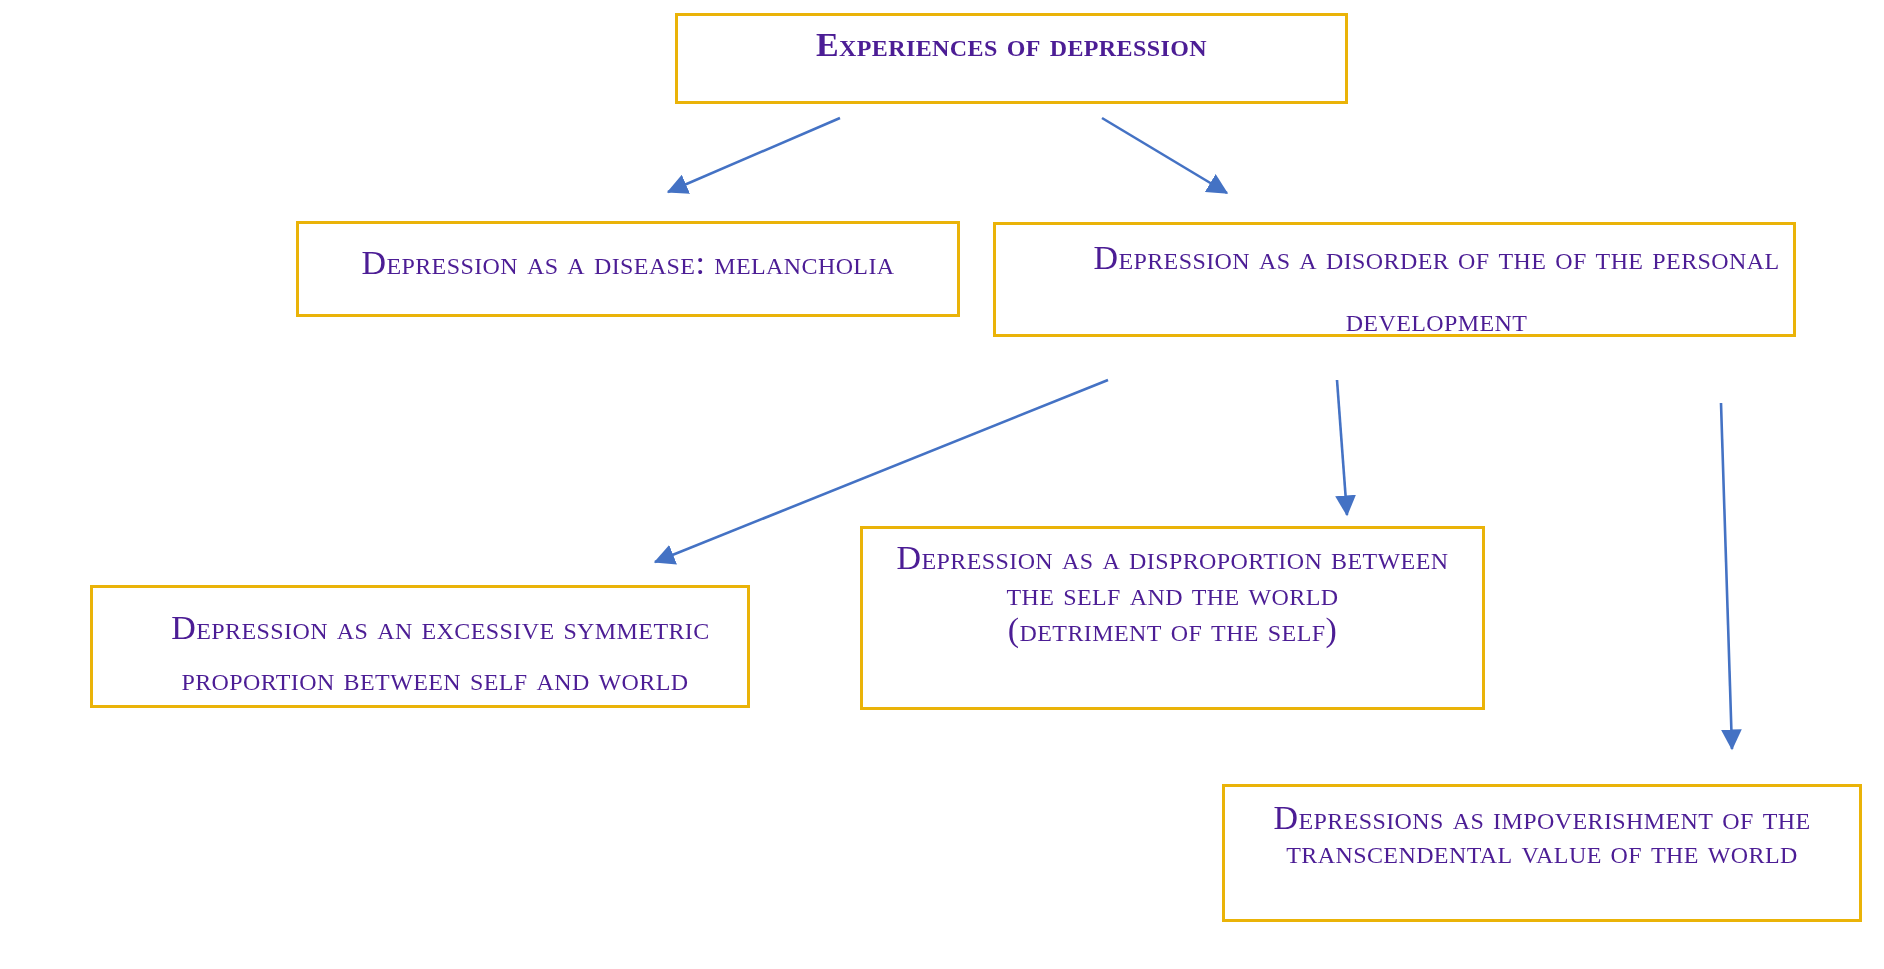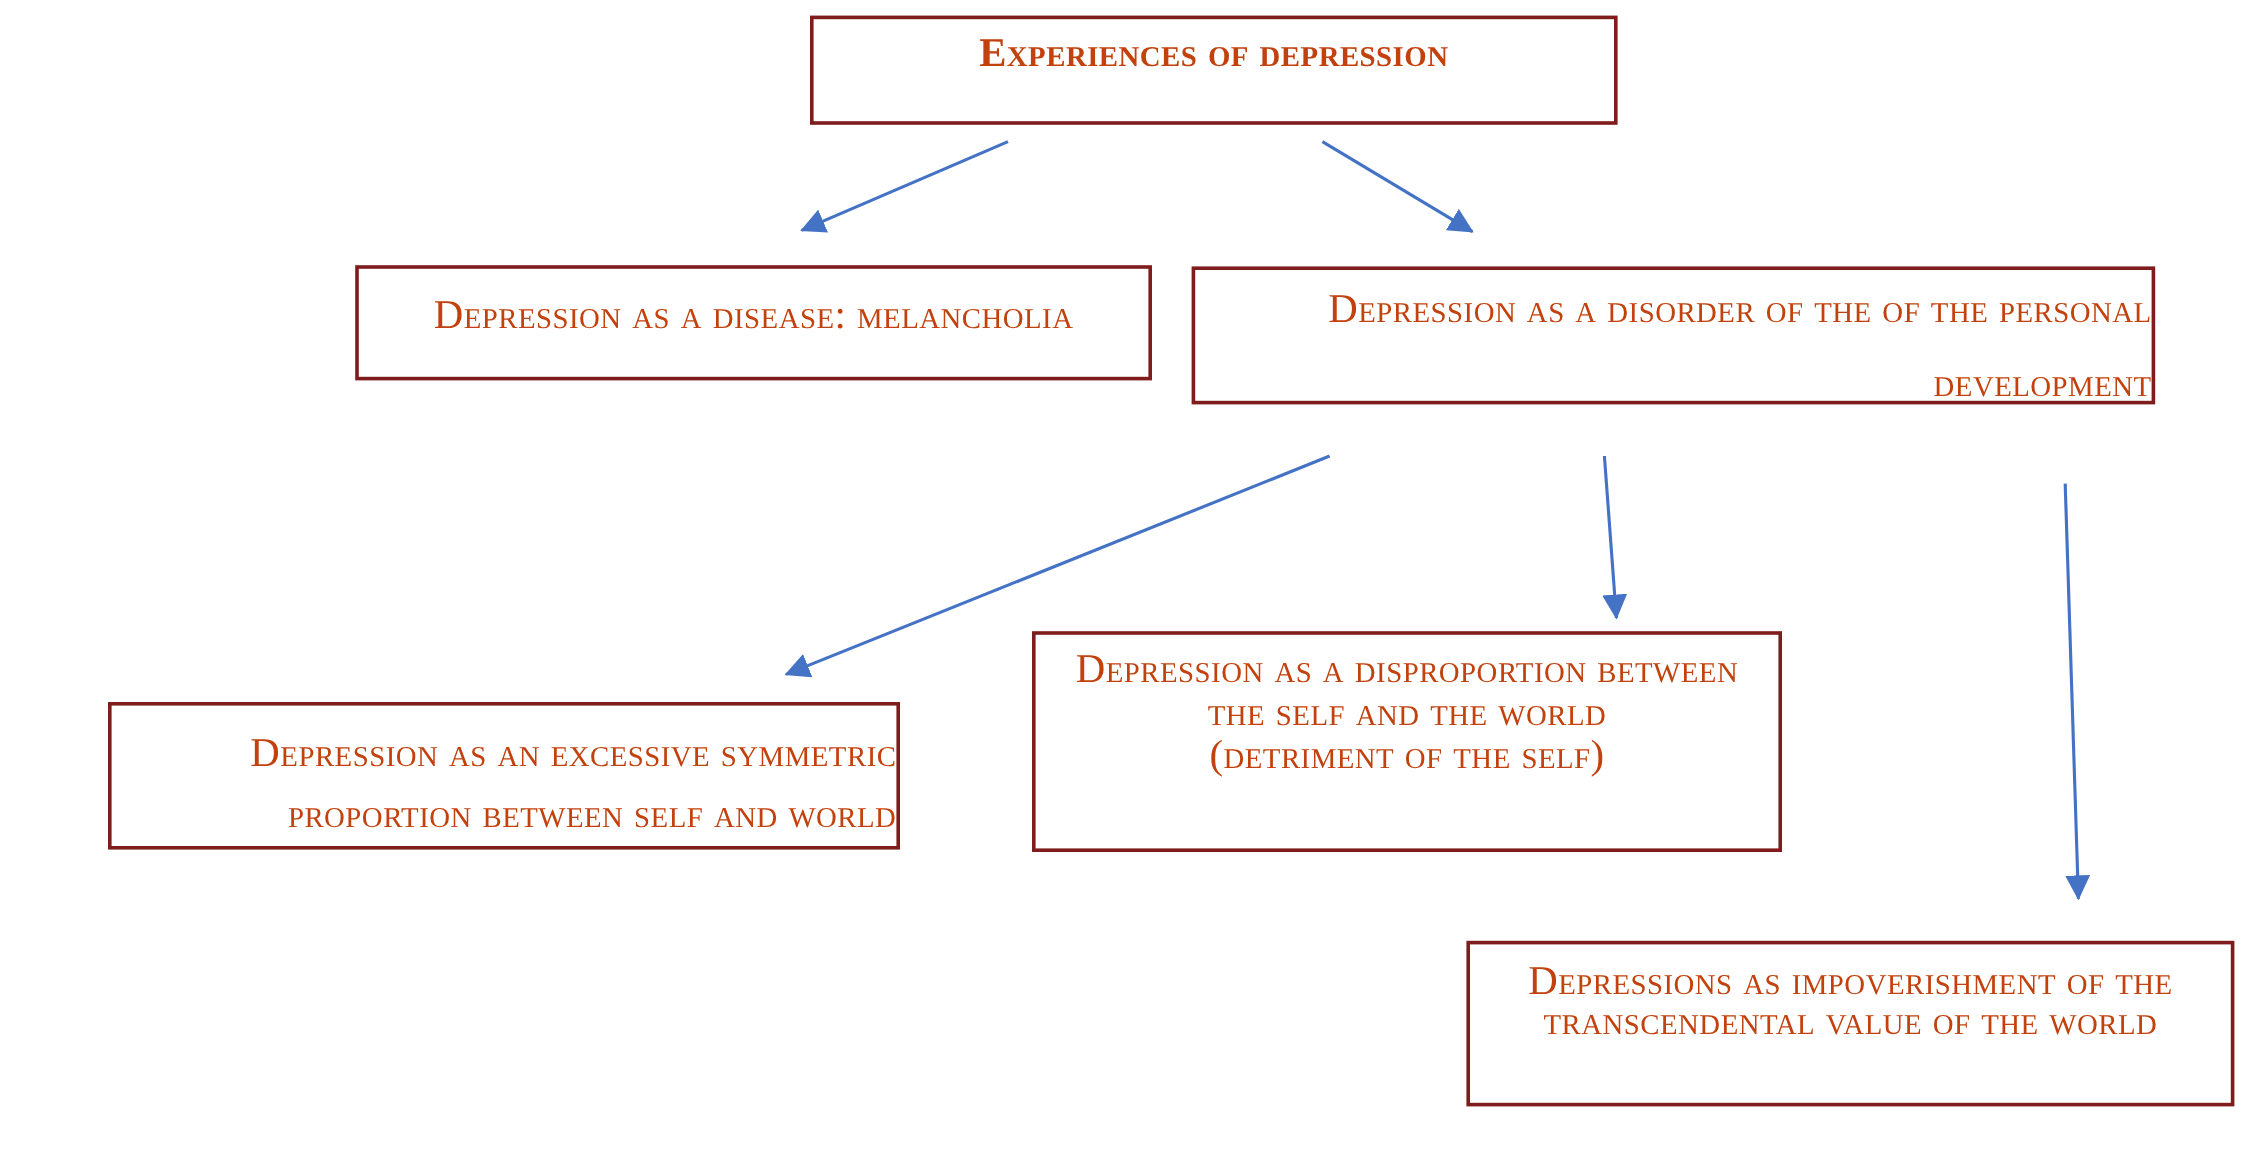--- a/index.html
+++ b/index.html
@@ -6,49 +6,49 @@
   #canvas{
     position:relative;
     width:1884px;height:969px;
     background:#ffffff;
     font-family:"Liberation Serif","DejaVu Serif",serif;
     overflow:hidden;
   }
   .node{
     position:absolute;
     box-sizing:border-box;
-    border:3px solid #7f1d1d;
+    border:3px solid #eab308;
     background:#ffffff;
-    color:#c2410c;
+    color:#4c1d95;
   }
   .line{
     position:absolute;
     left:0;right:0;
     height:34px;line-height:34px;
     font-size:34px;
     font-variant:small-caps;
     letter-spacing:0.4px;
     text-align:center;
     white-space:nowrap;
   }
-  .left .line{text-align:right;}
+  .left .line{text-align:center;}
   
   .n0{left:675px;top:13px;width:673px;height:91px;}
   .n1{left:296px;top:221px;width:664px;height:96px;}
   .n2{left:993px;top:222px;width:803px;height:115px;}
   .n3{left:90px;top:585px;width:660px;height:123px;}
   .n4{left:860px;top:526px;width:625px;height:184px;}
   .n5{left:1222px;top:784px;width:640px;height:138px;}
   
   .n0 .line{font-weight:700;}
   .n0 .l0{top:12px;}
   .n1 .l0{top:22px;}
   .n2 .line{padding-left:84px;}
   .n2 .l0{top:16px;}
-  .n2 .l1{top:78px;padding-left:28px;}
+  .n2 .l1{top:78px;}
   .n3 .line{padding-left:30px;}
   .n3 .l0{top:23px;margin-left:11px;}
   .n3 .l1{top:74px;}
   .n4 .l0{top:12px;}
   .n4 .l1{top:48px;}
   .n4 .l2{top:84px;}
   .n5 .l0{top:14px;}
   .n5 .l1{top:48px;}
   
   #arrows{

